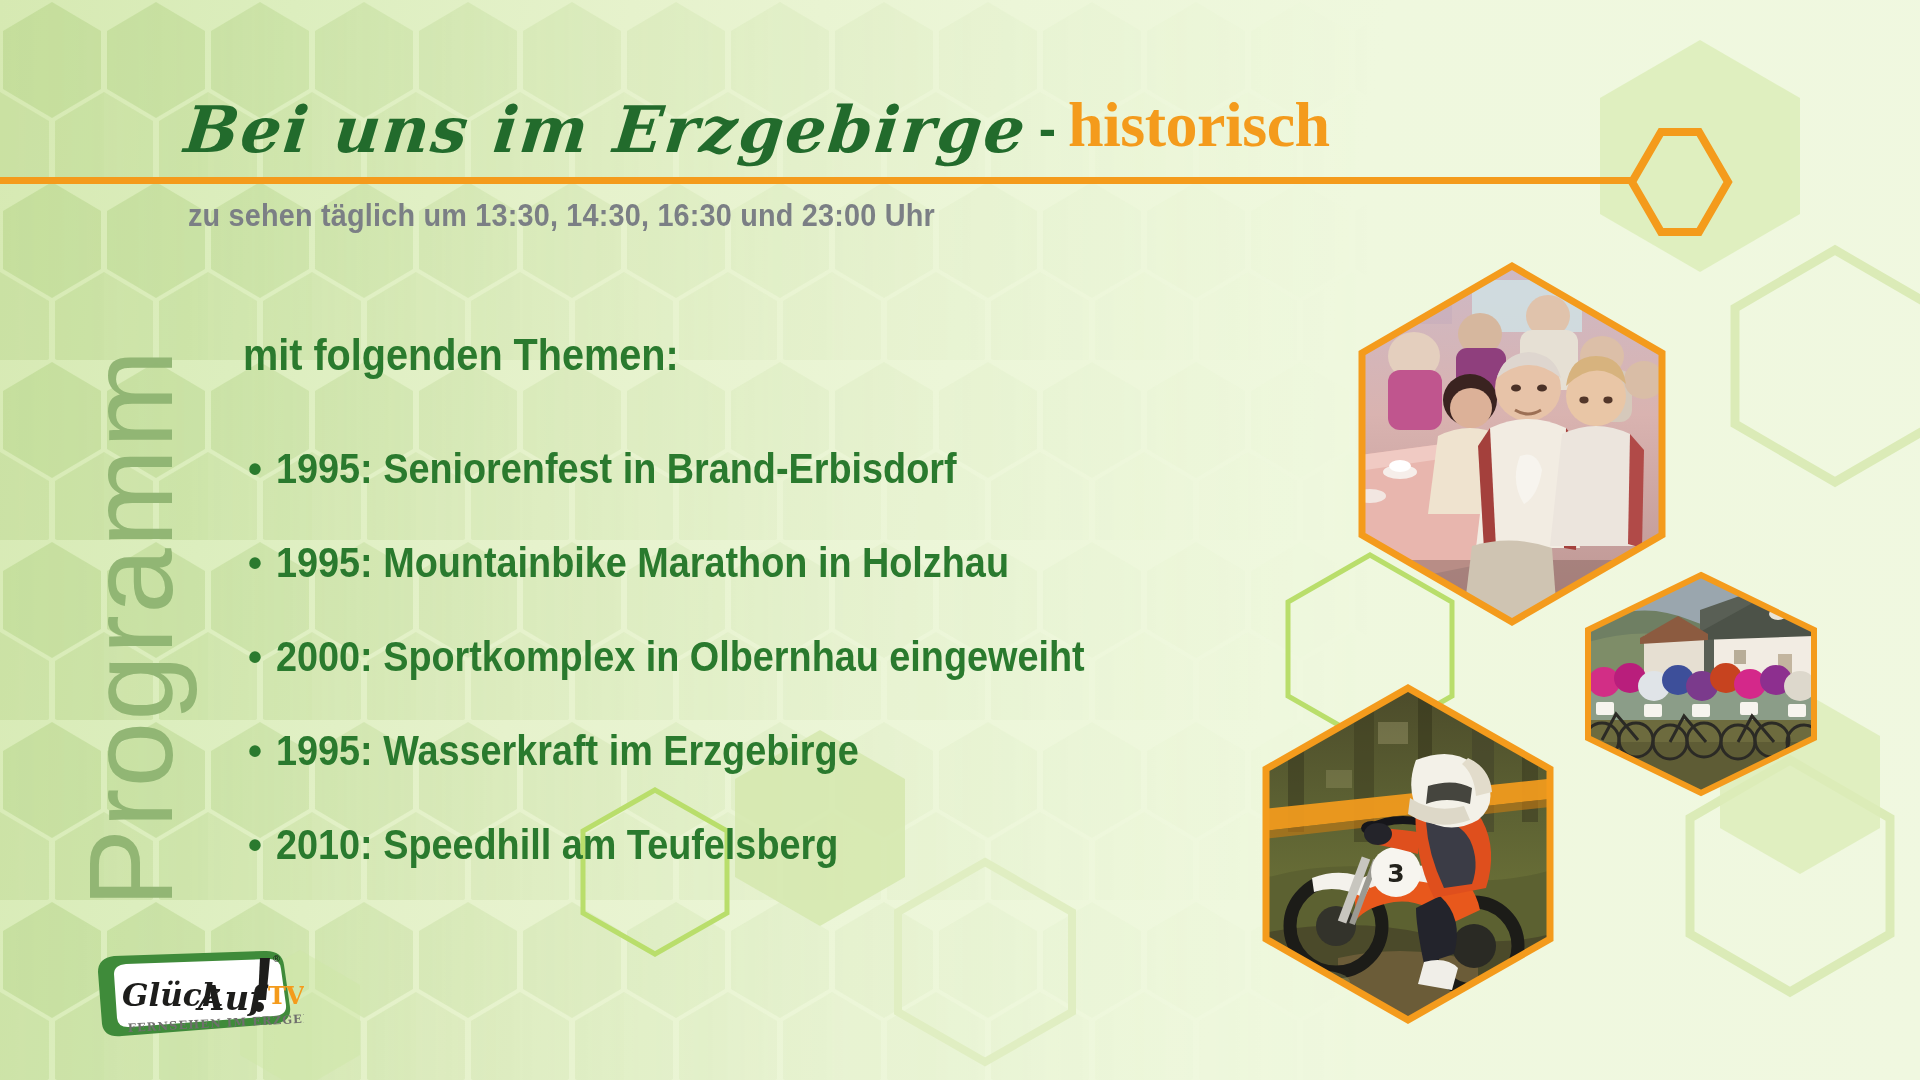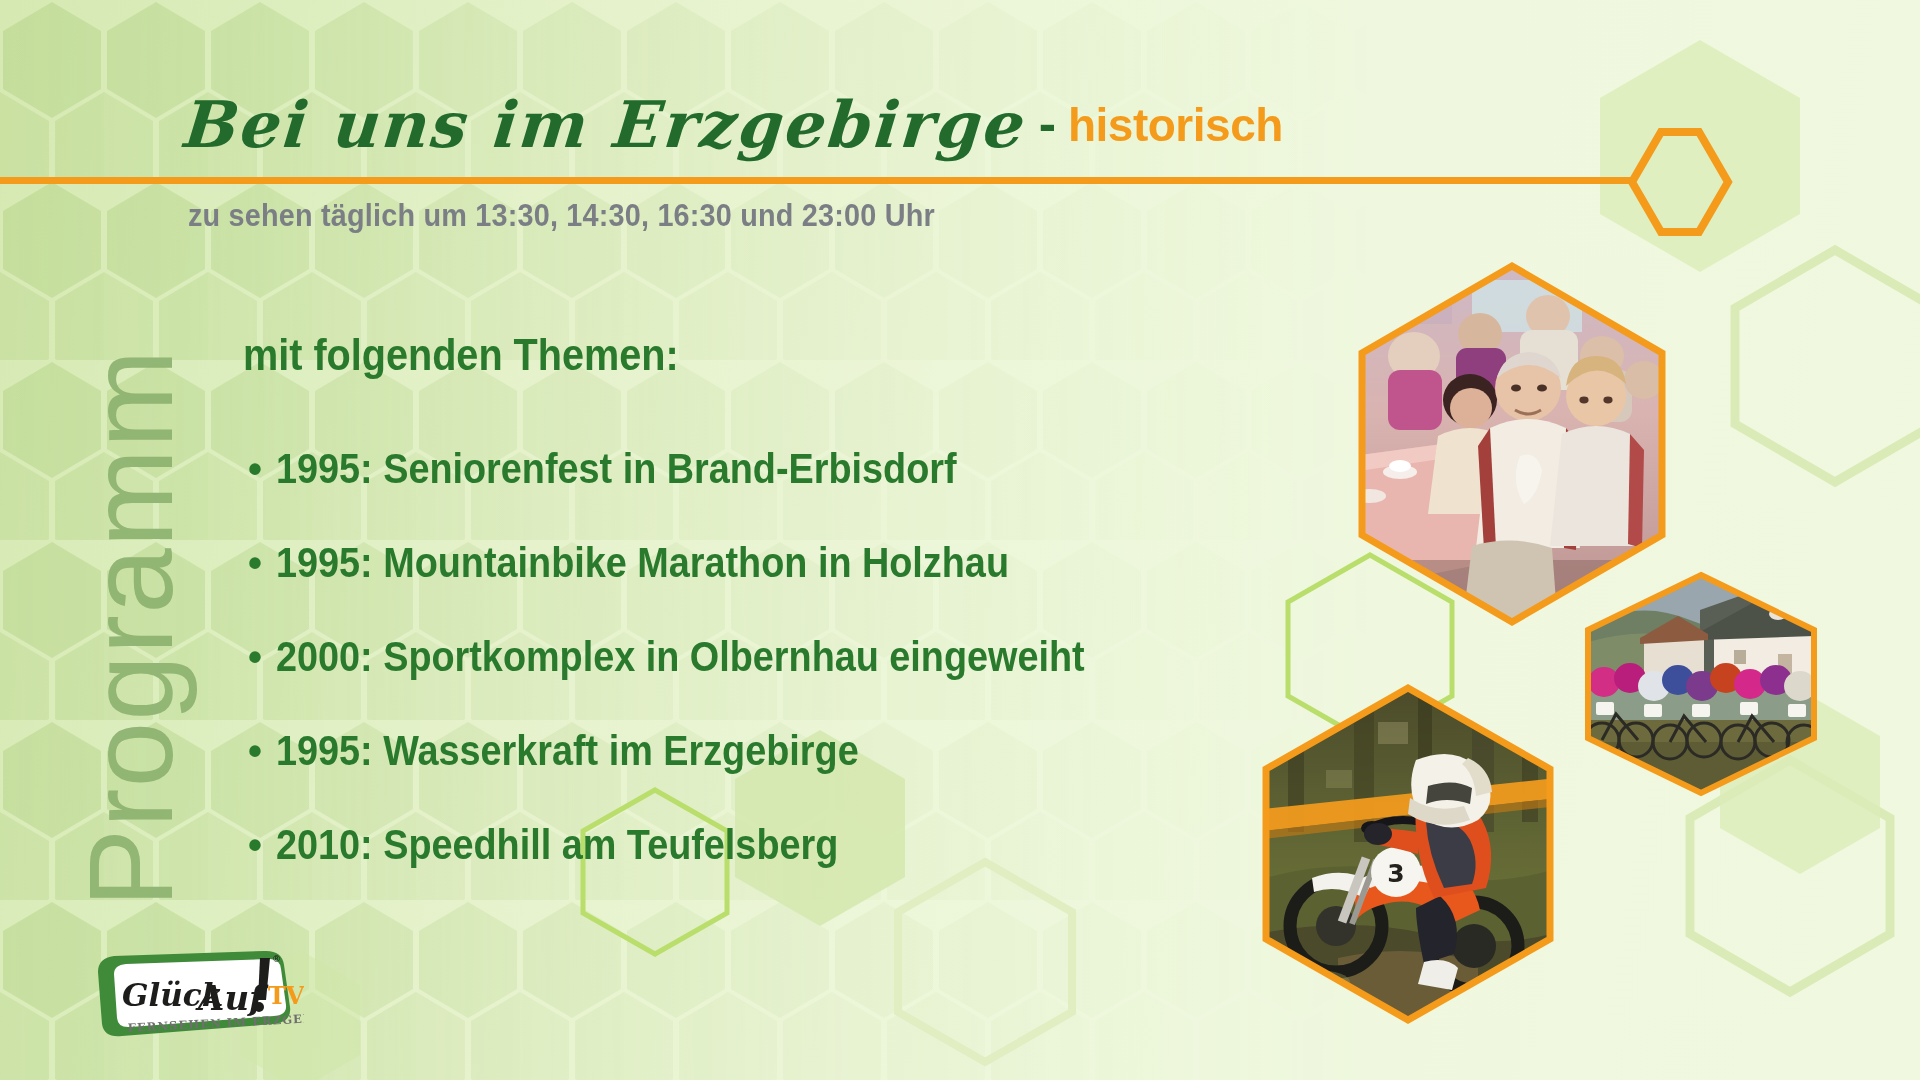--- a/index.html
+++ b/index.html
@@ -46,22 +46,22 @@
     letter-spacing:2px;
     transform:skewX(-6deg);
     display:inline-block;
   }
   .headline .dash{
     font-family:"Liberation Sans", sans-serif;
     font-weight:700;font-size:52px;color:#226b2c;
     display:inline-block;margin:0 12px;vertical-align:6px;
   }
   .headline .hist{
-    font-family:Liberation Sans, sans-serif;
-    font-weight:700;font-size:46px;color:#f49b1c;
+    font-family:Liberation Serif, serif;
+    font-weight:700;font-size:64px;color:#f49b1c;
     display:inline-block;vertical-align:6px;letter-spacing:-.5px;
   }
 
   .subtitle{
     position:absolute;left:188px;top:198px;
     font-family:"Liberation Sans", sans-serif;
     font-weight:700;font-size:31px;color:#7b7f85;
     letter-spacing:.2px;
     transform:scaleX(.93);transform-origin:left center;
     white-space:nowrap;

